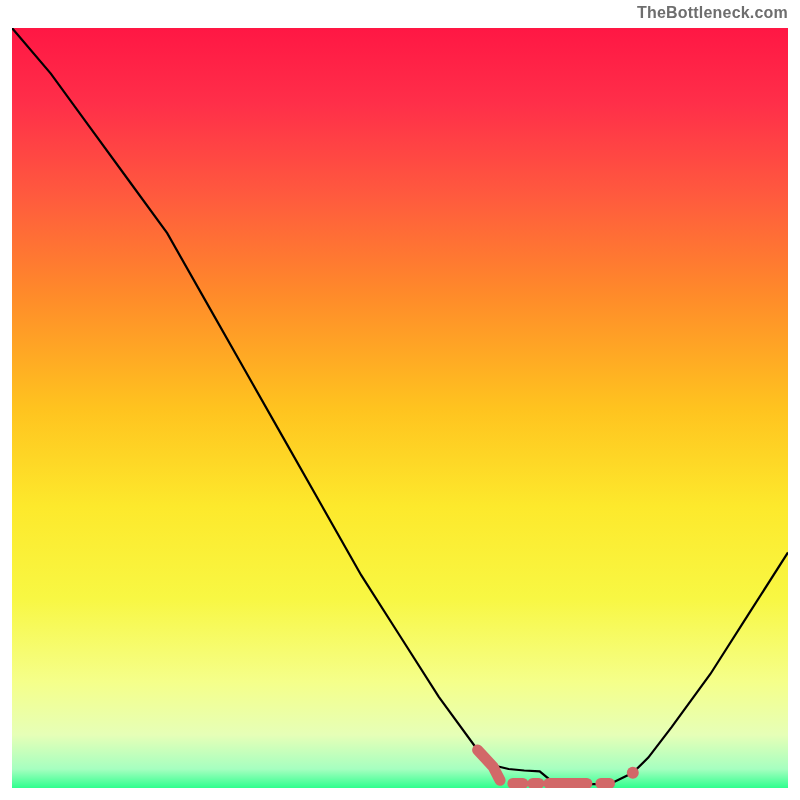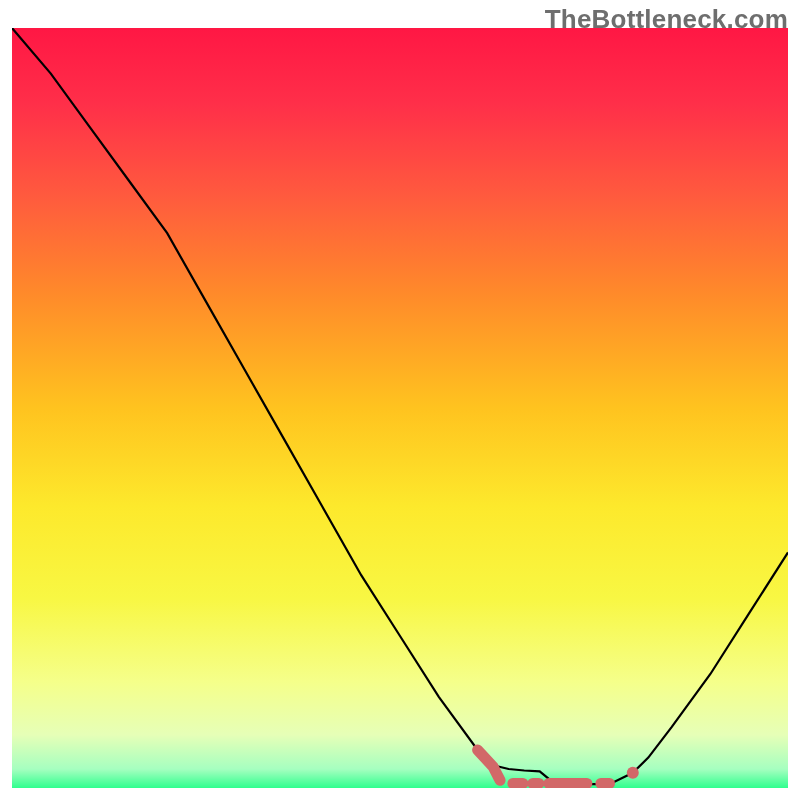--- a/index.html
+++ b/index.html
@@ -1,18 +1,18 @@
 <!DOCTYPE html>
 <html><head>
 <meta charset="utf-8">
 <style>
   * { margin: 0; padding: 0; box-sizing: border-box; }
   body { width: 800px; height: 800px; overflow: hidden; background: #fff; font-family: Arial, sans-serif; }
   .chart-container { position: relative; width: 800px; height: 800px; }
-  .watermark { position: absolute; top: 4px; right: 12px; font-size: 26px; font-weight: bold; color: #6e6e6e; letter-spacing: 0.2px; }
+  .watermark { position: absolute; top: 4px; right: 12px; font-size: 16px; font-weight: bold; color: #6e6e6e; letter-spacing: 0.2px; }
   .plot-area { position: absolute; left: 12px; top: 28px; width: 776px; height: 760px; }
   svg { display: block; }
 </style>
 </head>
 <body>
 
 <div class="chart-container">
   <div class="watermark">TheBottleneck.com</div>
   <div class="plot-area">
     <svg id="chart-svg" width="776" height="760" viewBox="0 0 776 760">

